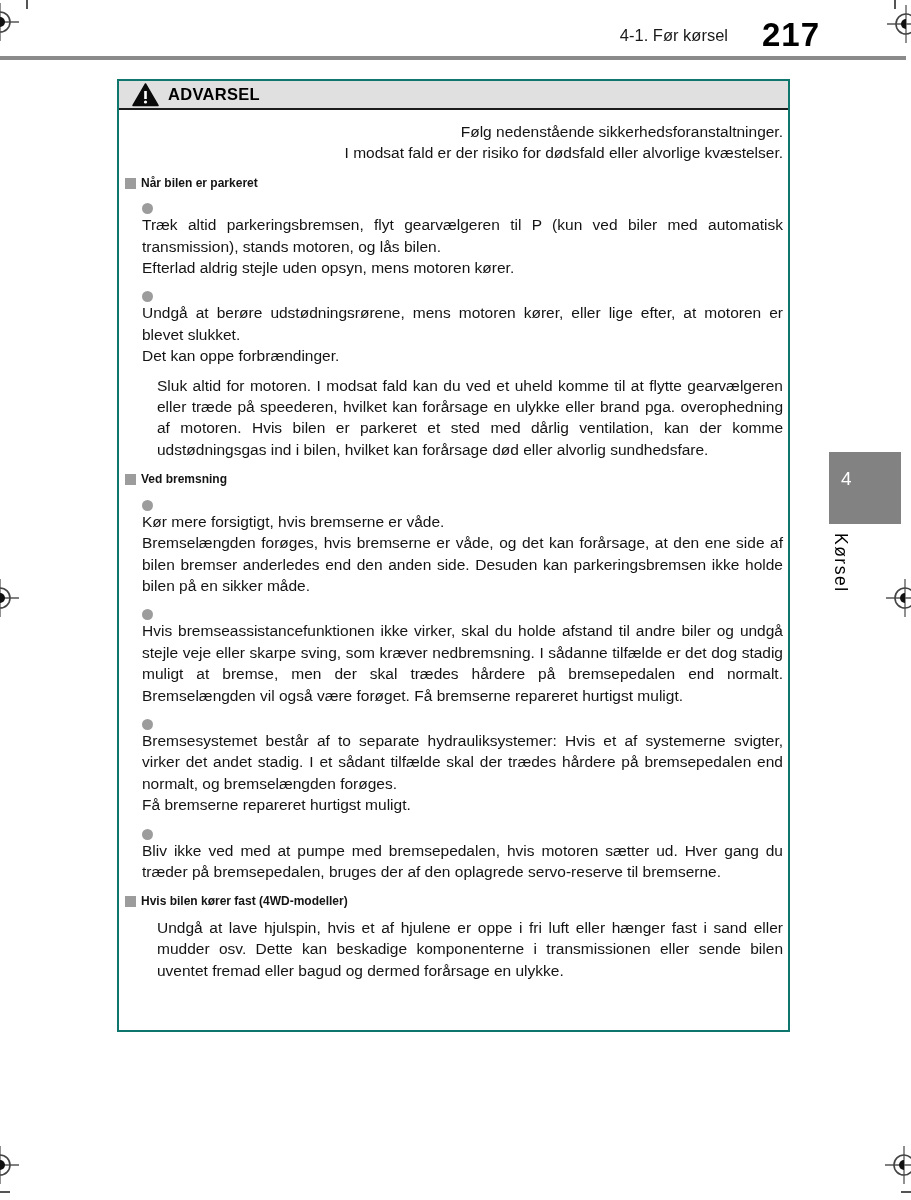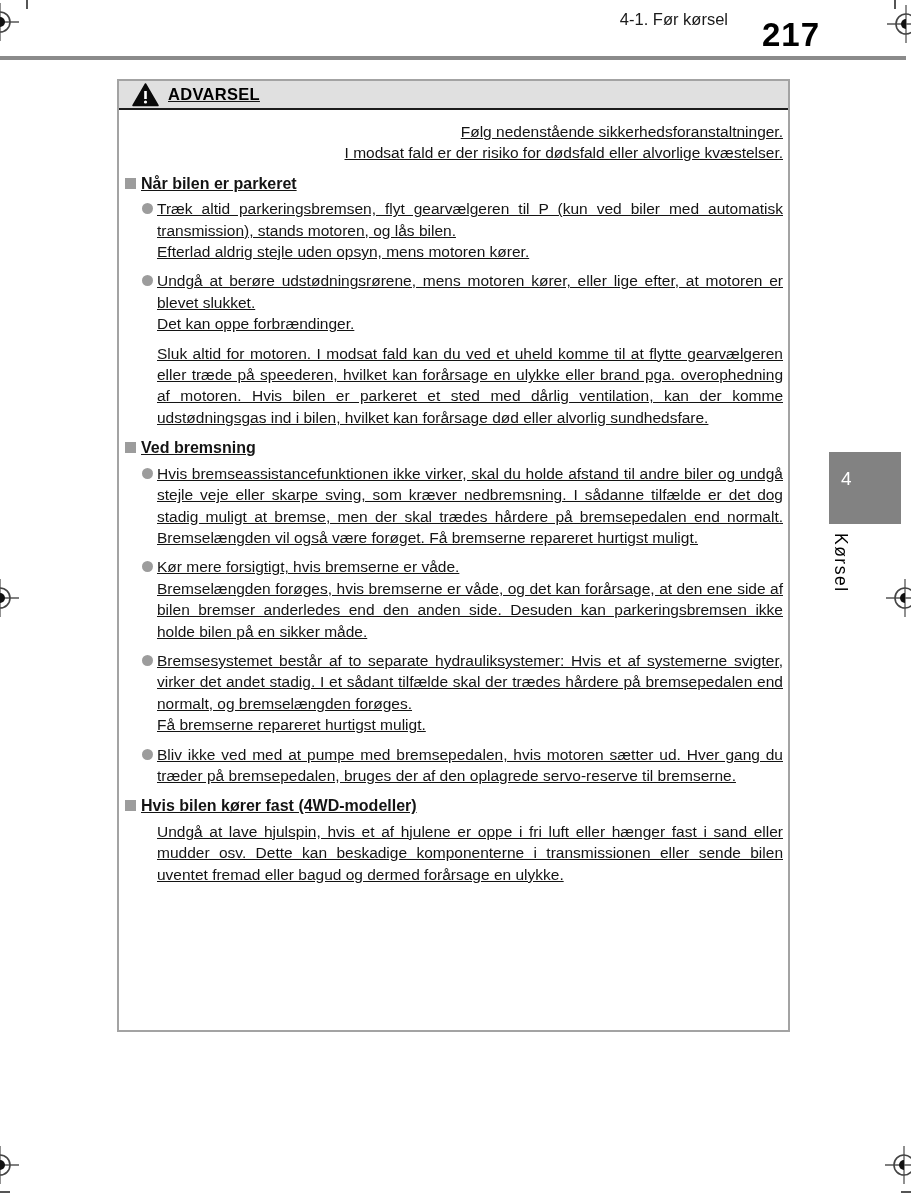--- a/index.html
+++ b/index.html
@@ -3,44 +3,44 @@
 <meta charset="utf-8">
 <style>
   html,body { margin:0; padding:0; background:#ffffff; }
   .page {
     position:relative; width:911px; height:1200px; background:#fff;
     font-family:"Liberation Sans","DejaVu Sans",sans-serif; color:#141414;
     overflow:hidden;
   }
 
   
-  .hdr-title { position:absolute; top:10px; right:183px; font-size:16.5px; color:#1a1a1a; }
+  .hdr-title { position:absolute; top:26px; right:183px; font-size:16.5px; color:#1a1a1a; }
   .hdr-page  { position:absolute; top:16px; right:91px; font-size:33px; font-weight:bold; letter-spacing:1px; color:#000; }
   .hdr-rule  { position:absolute; top:56px; left:0; width:906px; height:4px; background:#8b8b8b; }
 
   
   .wbox {
     position:absolute; left:117px; top:79px; width:673px; height:953px;
-    border:2px solid #a3a3a3; box-sizing:border-box; background:#fff;text-decoration:underline;
+    border:2px solid #0f766e; box-sizing:border-box; background:#fff;
   }
   .whead {
     height:29px; background:#e0e0e0; border-bottom:2px solid #1c1c1c;
     display:flex; align-items:center; padding-left:13px; box-sizing:border-box;
   }
   .wtitle { font-weight:bold; font-size:16.5px; margin-left:9px; letter-spacing:0.3px; color:#000; }
   .tri svg { display:block; }
 
   .wbody { padding:11px 5px 0 6px; font-size:15.5px; line-height:21.4px; }
   .wbody p { margin:0; text-align:justify; }
   .intro p { text-align:right; }
 
-  .sec-head { display:flex; align-items:flex-start; font-weight:bold; font-size:16px; margin:9px 0 4px 0; }
+  .sec-head { display:flex; align-items:flex-start; font-weight:bold; font-size:12px; margin:9px 0 4px 0; }
   .sq { width:11px; height:11px; background:#9c9c9c; margin:5px 5px 0 0; flex:none; }
 
-  .bullet { display:flex; margin:0 0 8px 17px; }
+  .bullet { display:flex; margin:0 0 8px 17px;flex-direction:column; }
   .dot { width:11px; height:11px; border-radius:50%; background:#9c9c9c; margin:5px 4px 0 0; flex:none; }
   .btxt { flex:1; min-width:0; }
 
   .plain { margin:0 0 4px 32px; }
 
   
   .side-tab { position:absolute; left:829px; top:452px; width:72px; height:72px; background:#828282; }
   .side-tab span { position:absolute; left:12px; top:16px; color:#fff; font-size:19px; font-weight:normal; }
   .side-label {
     position:absolute; left:830px; top:533px; writing-mode:vertical-rl; text-orientation:mixed;
@@ -149,28 +149,28 @@
       </div>
 
       <div class="section">
         <div class="sec-head">
           <span class="sq"></span>
           <span>Ved bremsning</span>
         </div>
         <div class="bullet">
           <span class="dot"></span>
           <div class="btxt">
-            <p>Hvis bremseassistancefunktionen ikke virker, skal du holde afstand til andre biler og undgå stejle veje eller skarpe sving, som kræver nedbremsning. I sådanne tilfælde er det dog stadig muligt at bremse, men der skal trædes hårdere på bremsepedalen end normalt. Bremselængden vil også være forøget. Få bremserne repareret hurtigst muligt.</p>
-          </div>
-        </div>
-        <div class="bullet">
-          <span class="dot"></span>
-          <div class="btxt">
             <p>Kør mere forsigtigt, hvis bremserne er våde.</p>
             <p>Bremselængden forøges, hvis bremserne er våde, og det kan forårsage, at den ene side af bilen bremser anderledes end den anden side. Desuden kan parkeringsbremsen ikke holde bilen på en sikker måde.</p>
+          </div>
+        </div>
+        <div class="bullet">
+          <span class="dot"></span>
+          <div class="btxt">
+            <p>Hvis bremseassistancefunktionen ikke virker, skal du holde afstand til andre biler og undgå stejle veje eller skarpe sving, som kræver nedbremsning. I sådanne tilfælde er det dog stadig muligt at bremse, men der skal trædes hårdere på bremsepedalen end normalt. Bremselængden vil også være forøget. Få bremserne repareret hurtigst muligt.</p>
           </div>
         </div>
         <div class="bullet">
           <span class="dot"></span>
           <div class="btxt">
             <p>Bremsesystemet består af to separate hydrauliksystemer: Hvis et af systemerne svigter, virker det andet stadig. I et sådant tilfælde skal der trædes hårdere på bremsepedalen end normalt, og bremselængden forøges.</p>
             <p>Få bremserne repareret hurtigst muligt.</p>
           </div>
         </div>
         <div class="bullet">

